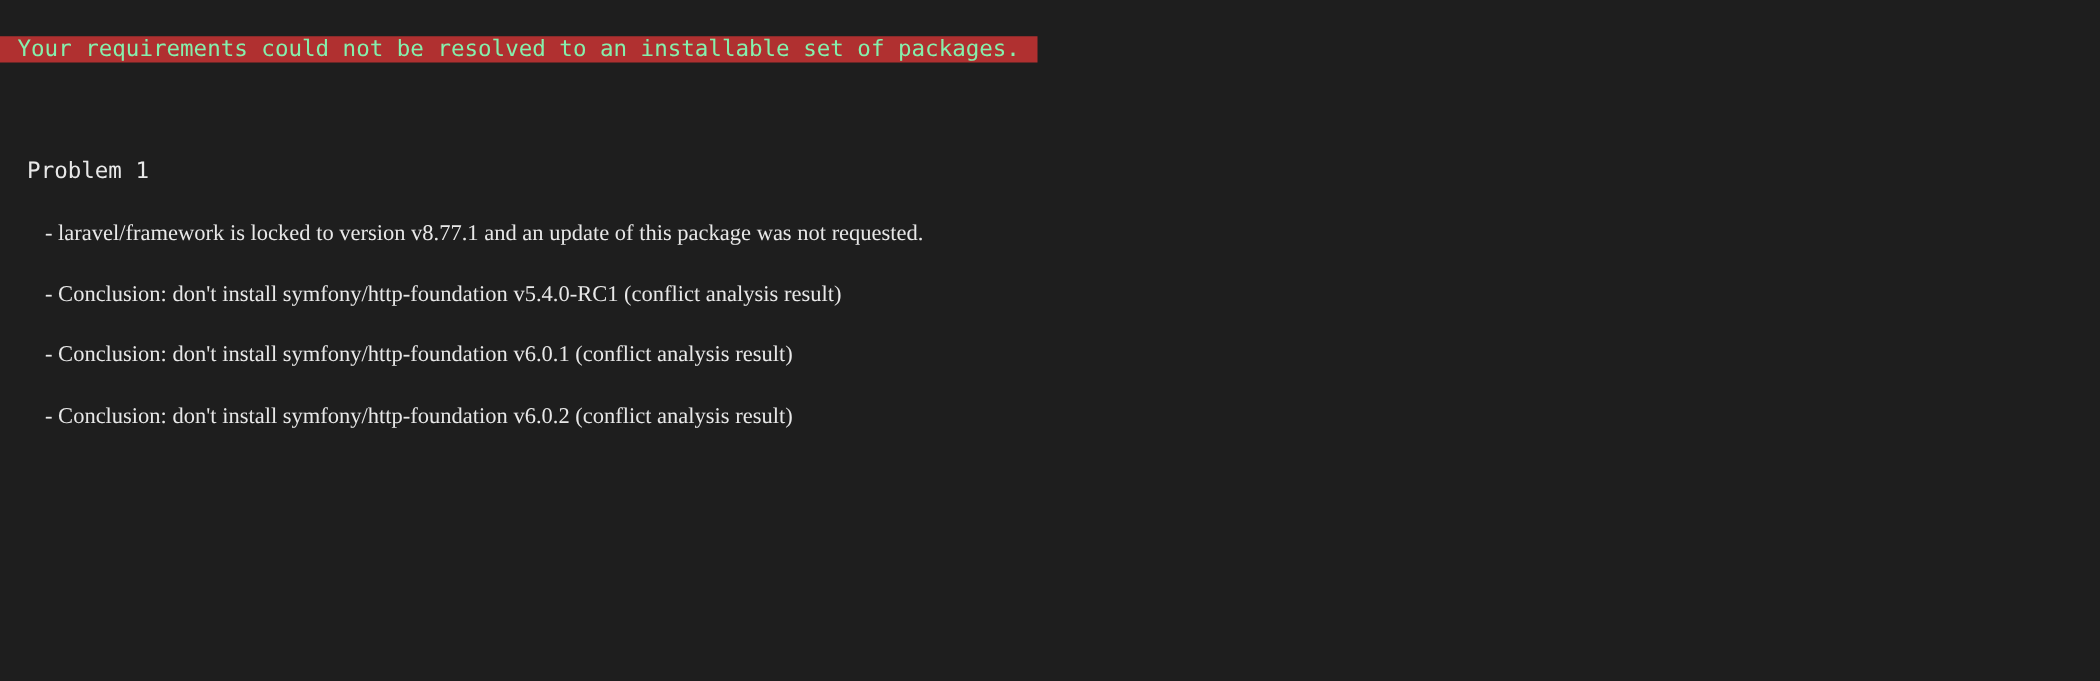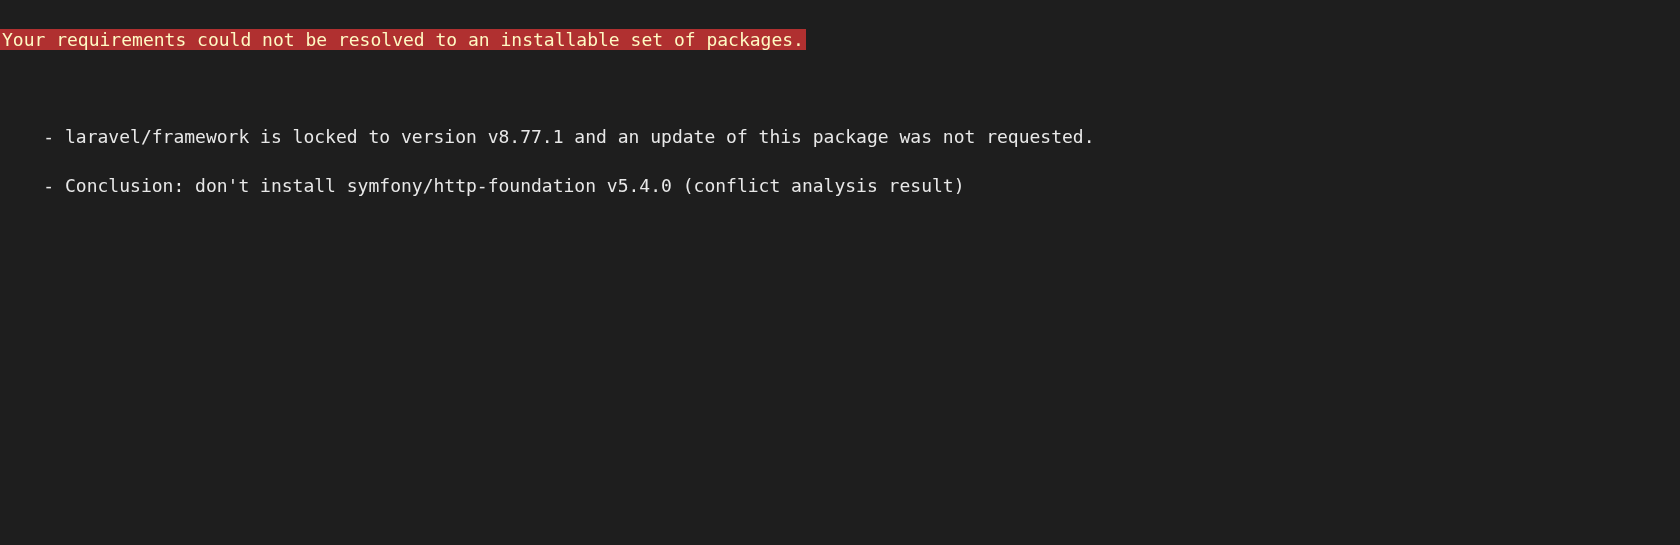--- a/index.html
+++ b/index.html
@@ -17,42 +17,46 @@
       height: 545px;
       overflow: hidden;
       padding: 4px 0 0 0;
     }
     .terminal {
       white-space: pre-wrap;
       word-wrap: break-word;
     }
     .error-line {
       background-color: #b03030;
-      color: #fef9c3;
+      color: #86efac;
       display: inline;
-      padding: 0 2px;
+      padding: 0 14px;
     }
     .line {
       display: block;
     }
     .indent-1 {
       padding-left: 2ch;
     }
     .indent-2 {
       padding-left: 4ch;
+      font-family: Liberation Serif, serif;
     }
   </style>
 </head>
 <body>
 
 <div class="terminal">
 <span class="line"><span class="error-line">Your requirements could not be resolved to an installable set of packages.</span></span>
 <span class="line"> </span>
+<span class="line indent-1">Problem 1</span>
 <span class="line indent-2">- laravel/framework is locked to version v8.77.1 and an update of this package was not requested.</span>
-<span class="line indent-2">- Conclusion: don't install symfony/http-foundation v5.4.0 (conflict analysis result)</span>
+<span class="line indent-2">- Conclusion: don't install symfony/http-foundation v5.4.0-RC1 (conflict analysis result)</span>
+<span class="line indent-2">- Conclusion: don't install symfony/http-foundation v6.0.1 (conflict analysis result)</span>
+<span class="line indent-2">- Conclusion: don't install symfony/http-foundation v6.0.2 (conflict analysis result)</span>
 
 
 
 
 
 
 
 
 
 

